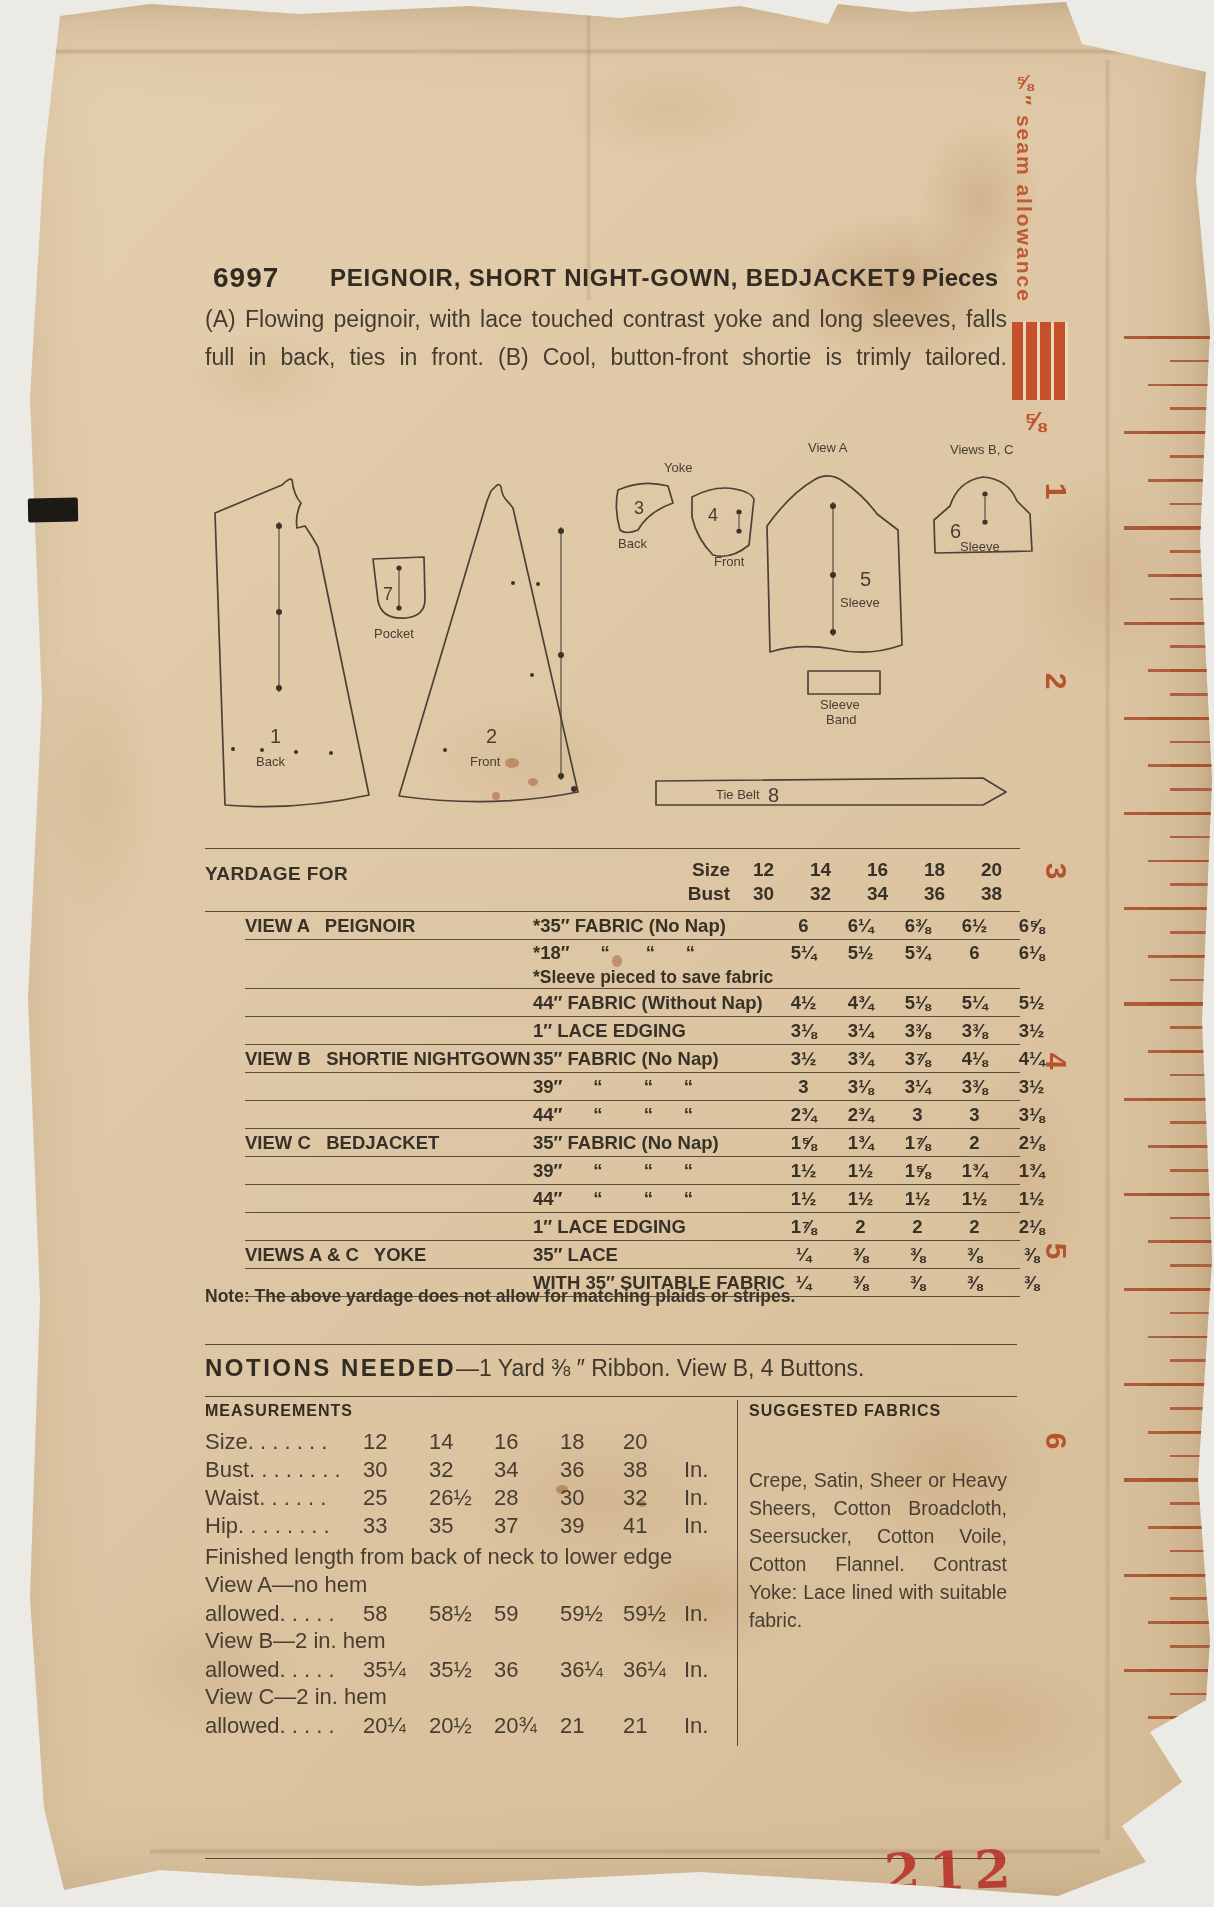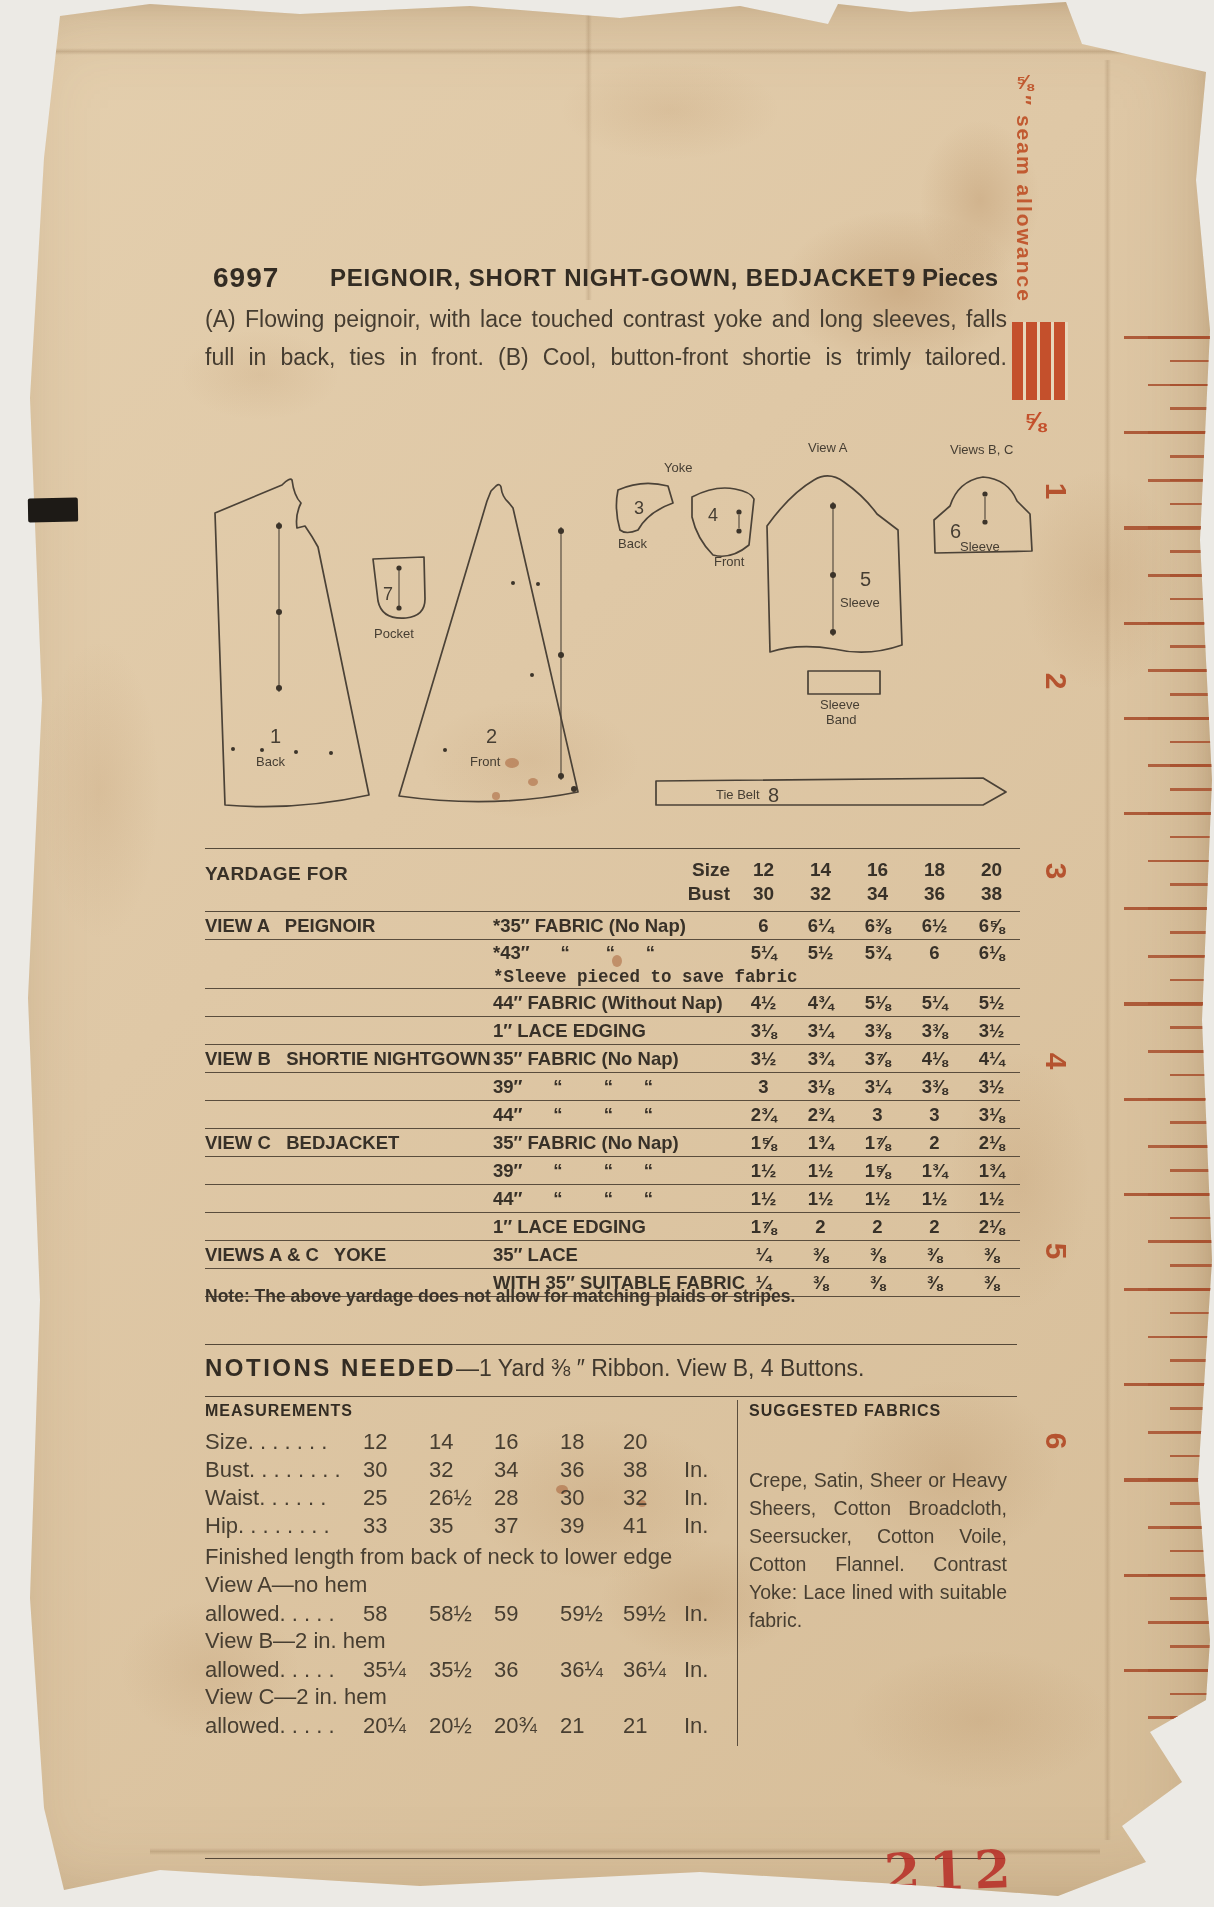--- a/index.html
+++ b/index.html
@@ -33,27 +33,27 @@
   .gl{stroke:#4b4237;stroke-width:1.1;}
   .dot{fill:#3c342a;}
 
   
   .ytable{position:absolute;left:205px;top:848px;width:815px;border-top:1.8px solid #564a3a;}
   .yhead{position:relative;height:62px;border-bottom:1.8px solid #564a3a;}
   .yhead-title{position:absolute;left:0;top:14px;font-size:19px;font-weight:700;letter-spacing:.4px;color:#383128;}
   .ylab{position:absolute;width:100px;text-align:right;font-size:19px;font-weight:700;color:#383128;}
   .ycol{position:absolute;width:57px;text-align:center;font-size:19px;font-weight:700;color:#383128;}
   .yrow{display:grid;grid-template-columns:288px 242px repeat(5,57px);align-items:center;
-        height:27px;border-bottom:1.6px solid #5a4d3d;}
+        height:27px;border-bottom:1.6px solid #5a4d3d;margin-left:40px;}
   .yrow.noline{border-bottom:none;height:26px;}
   .yrow.foot{height:22px;border-bottom:1.6px solid #5a4d3d;}
   .c-view{font-size:18.5px;font-weight:700;color:#383128;white-space:pre;}
   .c-spec{font-size:18.5px;font-weight:700;color:#383128;white-space:pre;}
   .c-val{font-size:18.5px;font-weight:700;color:#383128;text-align:center;}
-  .c-note{grid-column:2/8;font-size:17.5px;font-weight:700;color:#383128;font-family:Liberation Mono, monospace;}
+  .c-note{grid-column:2/8;font-size:17.5px;font-weight:700;color:#383128;}
 
   .note-line1{font-size:17.5px;font-weight:700;color:#3a332a;}
   .note-line2{font-size:18.5px;font-weight:700;color:#3a332a;}
   .rule{position:absolute;height:0;border-top:1.7px solid #554838;}
   .notions-title{font-size:24px;font-weight:700;letter-spacing:2.5px;color:#332c23;}
   .notions-text{font-size:23px;color:#40382d;}
 
   .meas-title,.fab-title{font-size:16px;font-weight:700;letter-spacing:1px;color:#332c23;}
   .mrow{display:grid;grid-template-columns:158px 66px 65px 66px 63px 61px 40px;height:28px;align-items:center;}
   .mlab{font-size:22px;color:#473e31;white-space:pre;}
@@ -212,21 +212,21 @@
         <span class="c-view">VIEW A   PEIGNOIR</span>
         <span class="c-spec">*35″ FABRIC (No Nap)</span>
         <span class="c-val">6</span>
         <span class="c-val">6¼</span>
         <span class="c-val">6⅜</span>
         <span class="c-val">6½</span>
         <span class="c-val">6⅝</span>
       </div>
       <div class="yrow noline">
         <span class="c-view"></span>
-        <span class="c-spec">*43″      “       “      “</span>
+        <span class="c-spec">*18″      “       “      “</span>
         <span class="c-val">5¼</span>
         <span class="c-val">5½</span>
         <span class="c-val">5¾</span>
         <span class="c-val">6</span>
         <span class="c-val">6⅛</span>
       </div>
       <div class="yrow foot">
         <span></span>
           <span class="c-note">*Sleeve pieced to save fabric</span>
       </div>

